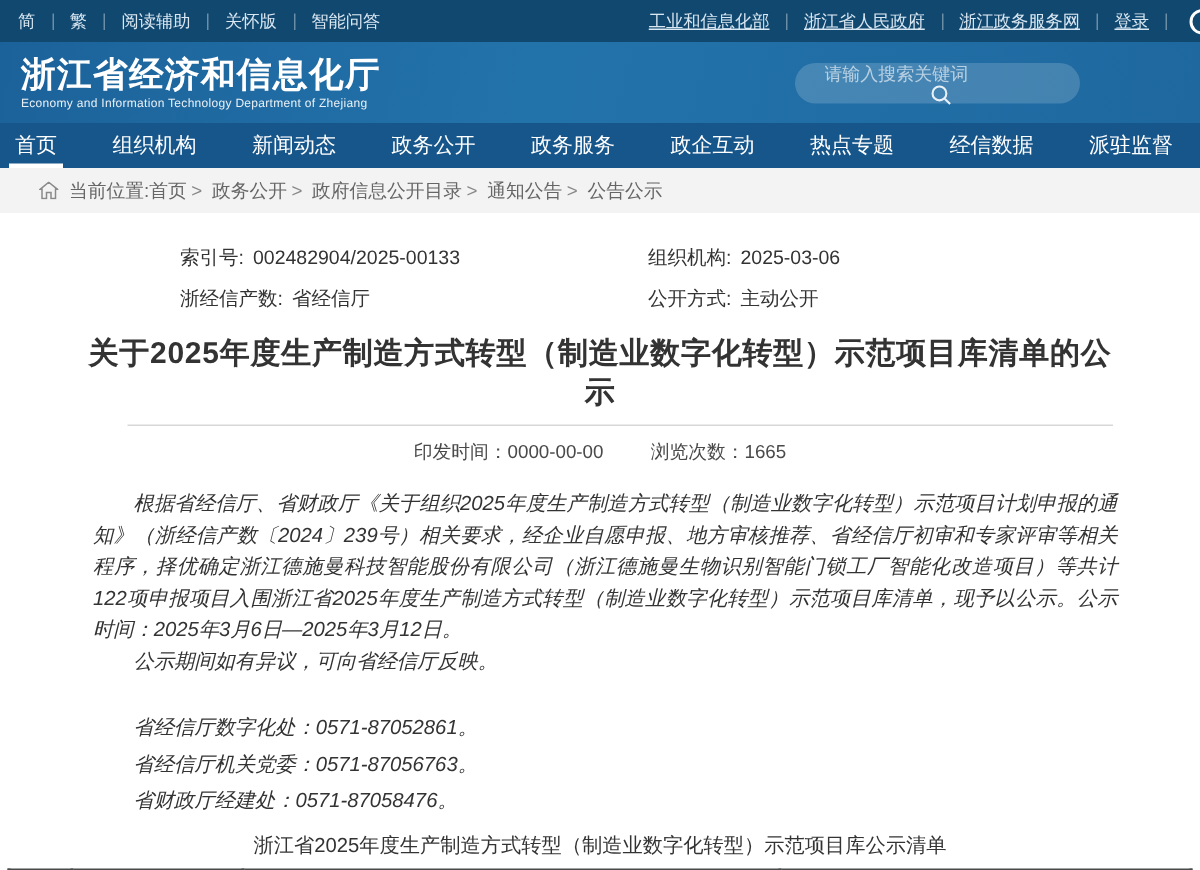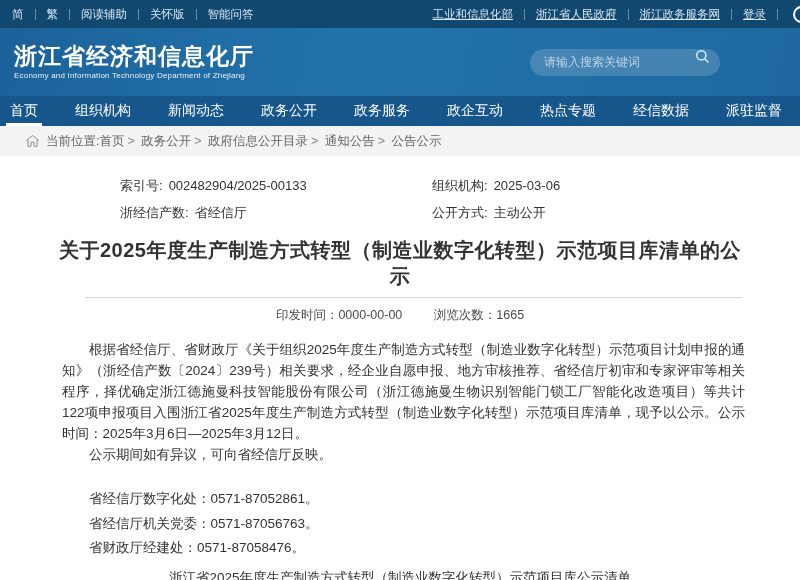--- a/index.html
+++ b/index.html
@@ -10,26 +10,26 @@
   .topbar { height:28px; background:#11486f; display:flex; align-items:center;
     justify-content:space-between; padding:0 0 0 12px; }
   .topbar-left,.topbar-right { display:flex; align-items:center; }
   .toplink { font-size:11.5px; color:#d9e7f3; text-decoration:none; cursor:pointer; white-space:nowrap; }
   .topbar-right .toplink { text-decoration:underline; }
   .tsep { width:1px; height:11px; background:rgba(255,255,255,.38); margin:0 11px; }
   .circle-icon { width:17px; height:17px; border:2px solid #fff; border-radius:50%;
     margin-left:4px; margin-right:-10px; flex:0 0 auto; }
 
   
-  .banner { height:68px; background:linear-gradient(102deg,#1c629a 0%,#2373ab 45%,#1e689f 100%);
+  .banner { height:54px; background:linear-gradient(102deg,#1c629a 0%,#2373ab 45%,#1e689f 100%);
     display:flex; align-items:center; justify-content:space-between; padding:0 80px 0 14px; }
   .site-title { color:#fff; font-weight:bold; font-size:23px; letter-spacing:1px; line-height:25px; }
   .site-subtitle { color:rgba(255,255,255,.9); font-size:8px; margin-top:2px; letter-spacing:.2px; }
   .searchbox { width:190px; height:27px; border-radius:14px; background:rgba(255,255,255,.17);
-    display:flex; padding:0 10px 0 14px; }
+    display:flex; align-items:center; padding:0 10px 0 14px;flex-direction:column; }
   .searchbox input { flex:1; background:transparent; border:none; outline:none;
     font-size:12px; color:#fff; min-width:0; }
   .searchbox input::placeholder { color:rgba(255,255,255,.62); }
   .search-svg { flex:0 0 auto; }
 
   
   .nav { height:30px; background:#17568b; display:flex; align-items:stretch;
     justify-content:space-between; padding:0 16px 0 8px; }
   .nav-item { color:#fff; font-size:14px; text-decoration:none; cursor:pointer;
     display:flex; align-items:center; position:relative; padding:0 2px; white-space:nowrap; }
@@ -50,21 +50,21 @@
   .m-value { margin-left:6px; }
   .doc-title { margin:15px 58px 0; text-align:center; font-size:20px; font-weight:bold;
     color:#333; letter-spacing:.5px; line-height:26px; }
   .divider { border-bottom:1px solid #d8d8d8; margin:8px 58px 0 85px; }
   .print-row { margin-top:9px; text-align:center; font-size:12.5px; color:#4a4a4a; }
   .print-group { display:inline-block; }
   .print-group + .print-group { margin-left:28px; }
 
   .body-text { margin:15px 55px 0 62px; font-size:13.5px; line-height:21px;
     color:#333; text-align:justify; }
-  .body-text p { text-indent:2em; }
+  .body-text p { text-indent:2em;font-style:italic; }
   .contacts { margin-top:22px; line-height:24.5px; }
   .contacts p { text-indent:2em; }
 
   .table-title { margin-top:8px; text-align:center; font-size:13.5px; color:#333; }
   table.pub { width:788px; margin:6px auto 0; border-collapse:collapse; table-layout:fixed; }
   table.pub td { border:2px solid #4a4a4a; text-align:center; vertical-align:middle;
     font-size:14.5px; color:#222; height:66px; line-height:22px; }
   td.c-no { width:42px; }
   td.c-county { width:114px; }
   td.c-project { width:358px; padding:0 26px; }

